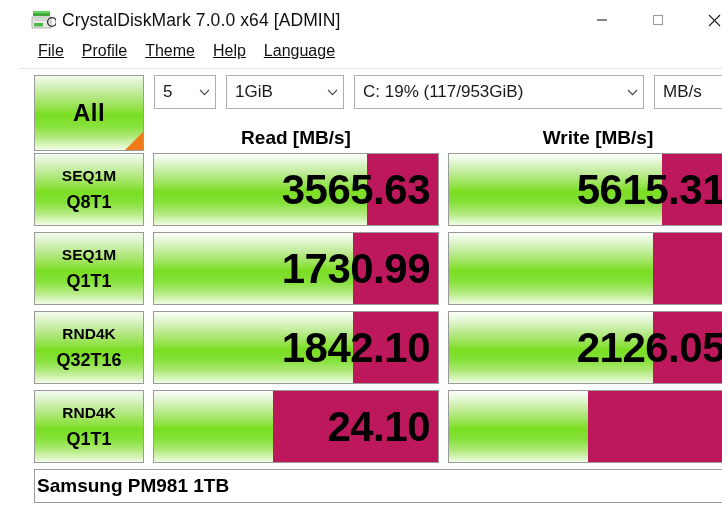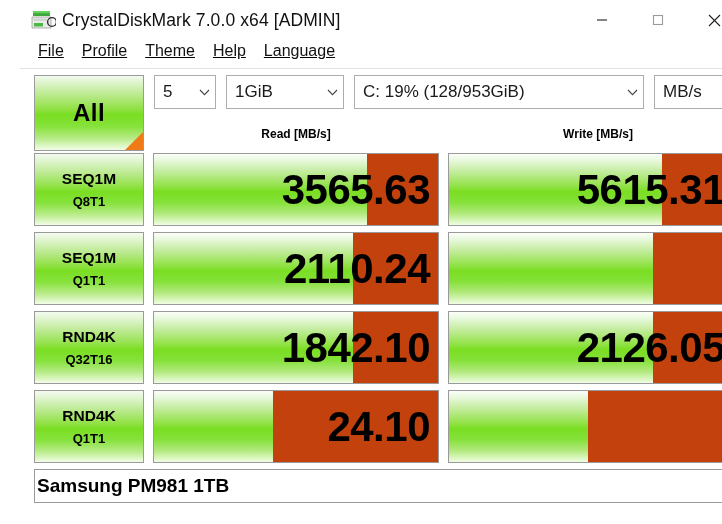--- a/index.html
+++ b/index.html
@@ -167,21 +167,21 @@
   .combo-unit { width: 98px; }
 
   
   .col-headers {
     position: relative;
     height: 26px;
   }
   .col-head {
     position: absolute;
     top: 0;
-    font-size: 12px;
+    font-size: 19px;
     font-weight: bold;
     color: #000;
     text-align: center;
     white-space: nowrap;
   }
   .col-head.read  { left: 133px; width: 286px; }
   .col-head.write { left: 435px; width: 286px; }
 
   
   .grid {
@@ -217,35 +217,35 @@
     justify-content: center;
     cursor: pointer;
   }
   .test-label .t1 {
     font-size: 15.5px;
     font-weight: bold;
     color: #000;
     line-height: 1.25;
   }
   .test-label .t2 {
-    font-size: 13px;
+    font-size: 18px;
     font-weight: bold;
     color: #000;
     line-height: 1.25;
     margin-top: 6px;
     text-align: right;
   }
 
   .result {
     flex: none;
     width: 286px;
     margin-left: 9px;
     border: 1px solid #9a9a9a;
     box-sizing: border-box;
-    background: #c2410c;
+    background: #be185d;
     position: relative;
     overflow: hidden;
     cursor: default;
   }
   .result .fill {
     position: absolute;
     left: 0;
     top: 0;
     bottom: 0;
     background:
@@ -355,21 +355,21 @@
     <div class="combo combo-size">
       <span class="combo-text">1GiB</span>
       <span class="chev">
         <svg width="11" height="7" viewBox="0 0 11 7">
             <polyline points="1,1 5.5,5.6 10,1" fill="none" stroke="#444" stroke-width="1.1"></polyline>
           </svg>
       </span>
     </div>
 
     <div class="combo combo-drive">
-      <span class="combo-text">C: 19% (128/953GiB)</span>
+      <span class="combo-text">C: 19% (117/953GiB)</span>
       <span class="chev">
         <svg width="11" height="7" viewBox="0 0 11 7">
             <polyline points="1,1 5.5,5.6 10,1" fill="none" stroke="#444" stroke-width="1.1"></polyline>
           </svg>
       </span>
     </div>
 
     <div class="combo combo-unit">
       <span class="combo-text">MB/s</span>
       <span class="chev">
@@ -402,21 +402,21 @@
       </div>
     </div>
 
     <div class="row">
       <div class="test-label">
         <span class="t1">SEQ1M</span>
         <span class="t2">Q1T1</span>
       </div>
       <div class="result">
         <div class="fill" style="width: 70%;"></div>
-        <div class="value">2110.24</div>
+        <div class="value">1730.99</div>
       </div>
       <div class="result">
         <div class="fill" style="width: 72%;"></div>
       </div>
     </div>
 
     <div class="row">
       <div class="test-label">
         <span class="t1">RND4K</span>
         <span class="t2">Q32T16</span>

